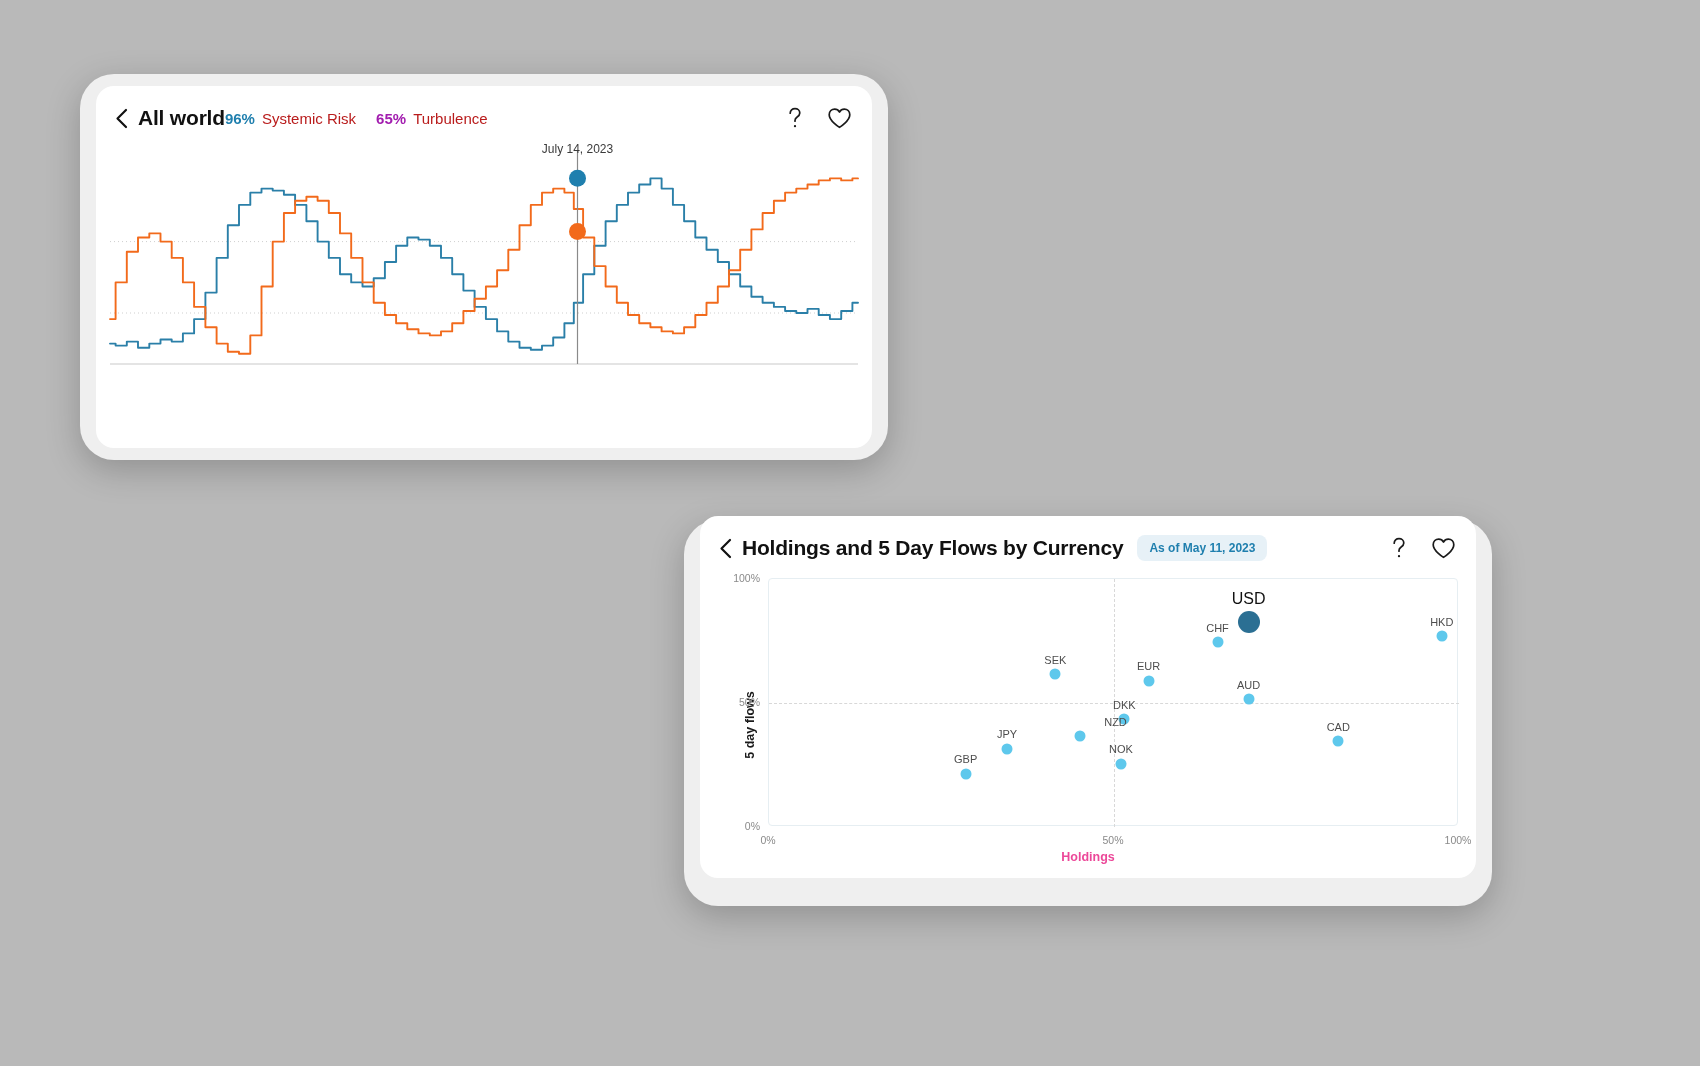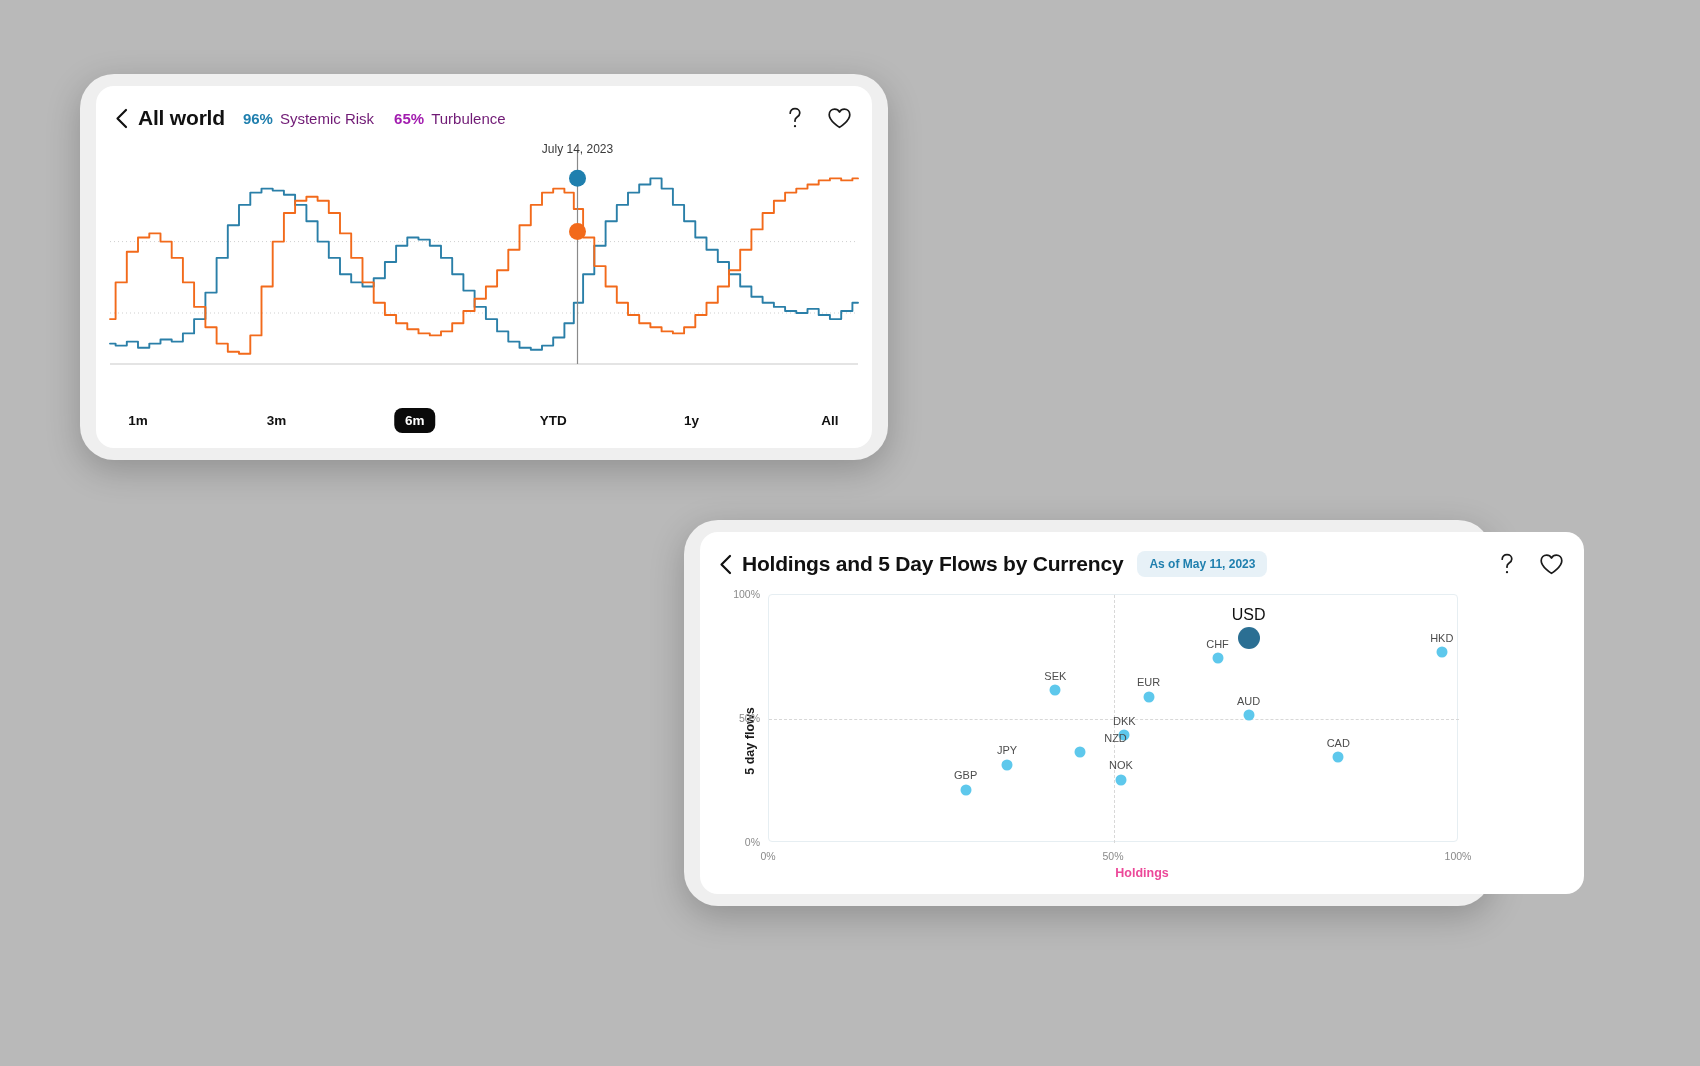--- a/index.html
+++ b/index.html
@@ -23,44 +23,44 @@
     border-radius: 34px;
     box-shadow: 0 10px 34px rgba(0,0,0,0.22);
   }
 
   
   .card1-outer { left: 80px; top: 74px; width: 808px; height: 386px; }
   .card1 { left: 96px; top: 86px; width: 776px; height: 362px; }
 
   
   .card2-outer { left: 684px; top: 520px; width: 808px; height: 386px; }
-  .card2 { left: 700px; top: 532px; width: 884px; height: 362px; }
+  .card2 { left: 700px; top: 516px; width: 776px; height: 362px; }
 
   
   .hdr {
     position: absolute; left: 0; top: 0; right: 0; height: 64px;
     display: flex; align-items: center; padding: 0 20px 0 14px;
   }
   .back-chev {
     width: 22px; height: 22px; flex: 0 0 auto;
     display: flex; align-items: center; justify-content: center;
     cursor: pointer; margin-right: 6px;
   }
   .back-chev svg { display: block; }
   .title {
     font-size: 21px; font-weight: 700; color: #111; letter-spacing: -0.2px;
     white-space: nowrap;
   }
-  .metrics { display: flex; align-items: center; margin-left: 18px; gap: 8px; text-align: center; }
+  .metrics { display: flex; align-items: center; gap: 8px; text-align: center; }
   .metric { display: flex; align-items: center; gap: 7px; white-space: nowrap; }
   .metric + .metric { margin-left: 12px; }
   .m-val { font-size: 15px; font-weight: 700; }
   .m-val.blue { color: #1f7fae; }
   .m-val.orange { color: #a21caf; }
-  .m-lab { font-size: 15px; color: #701a75; }
+  .m-lab { font-size: 15px; color: #b91c1c; }
 
   .asof {
     margin-left: 14px;
     background: #e7f1f7;
     color: #1f7fae;
     font-size: 12px; font-weight: 600;
     padding: 6px 12px; border-radius: 8px; white-space: nowrap;
   }
 
   .hdr-spacer { flex: 1 1 auto; }
@@ -175,28 +175,20 @@
           <line x1="14" y1="222" x2="762" y2="222" stroke="#c9c9c9" stroke-width="1"></line>
           <path d="M14.0,201.6 L19.6,201.6 L19.6,203.6 L25.2,203.6 L30.8,203.6 L30.8,199.6 L36.4,199.6 L42.0,199.6 L42.0,205.7 L47.7,205.7 L53.3,205.7 L53.3,201.6 L58.9,201.6 L64.5,201.6 L64.5,197.5 L70.1,197.5 L75.7,197.5 L75.7,199.6 L81.3,199.6 L86.9,199.6 L86.9,191.4 L92.5,191.4 L98.1,191.4 L98.1,177.1 L103.8,177.1 L109.4,177.1 L109.4,150.6 L115.0,150.6 L120.6,150.6 L120.6,115.9 L126.2,115.9 L131.8,115.9 L131.8,83.3 L137.4,83.3 L143.0,83.3 L143.0,62.9 L148.6,62.9 L154.3,62.9 L154.3,50.6 L159.9,50.6 L165.5,50.6 L165.5,46.6 L171.1,46.6 L176.7,46.6 L176.7,48.6 L182.3,48.6 L187.9,48.6 L187.9,52.7 L193.5,52.7 L199.1,52.7 L199.1,62.9 L204.7,62.9 L210.4,62.9 L210.4,79.2 L216.0,79.2 L221.6,79.2 L221.6,99.6 L227.2,99.6 L232.8,99.6 L232.8,115.9 L238.4,115.9 L244.0,115.9 L244.0,132.2 L249.6,132.2 L255.2,132.2 L255.2,140.4 L260.8,140.4 L266.5,140.4 L266.5,144.5 L272.1,144.5 L277.7,144.5 L277.7,136.3 L283.3,136.3 L288.9,136.3 L288.9,120.0 L294.5,120.0 L300.1,120.0 L300.1,103.7 L305.7,103.7 L311.3,103.7 L311.3,95.5 L316.9,95.5 L322.5,95.5 L322.5,97.6 L328.2,97.6 L333.8,97.6 L333.8,103.7 L339.4,103.7 L345.0,103.7 L345.0,115.9 L350.6,115.9 L356.2,115.9 L356.2,132.2 L361.8,132.2 L367.4,132.2 L367.4,148.6 L373.0,148.6 L378.6,148.6 L378.6,164.9 L384.3,164.9 L389.9,164.9 L389.9,177.1 L395.5,177.1 L401.1,177.1 L401.1,189.4 L406.7,189.4 L412.3,189.4 L412.3,199.6 L417.9,199.6 L423.5,199.6 L423.5,205.7 L429.1,205.7 L434.8,205.7 L434.8,207.7 L440.4,207.7 L446.0,207.7 L446.0,203.6 L451.6,203.6 L457.2,203.6 L457.2,195.5 L462.8,195.5 L468.4,195.5 L468.4,181.2 L474.0,181.2 L477.8,181.2 L477.8,160.8 L481.5,160.8 L487.1,160.8 L487.1,132.2 L492.7,132.2 L498.3,132.2 L498.3,103.7 L503.9,103.7 L509.6,103.7 L509.6,79.2 L515.2,79.2 L520.8,79.2 L520.8,62.9 L526.4,62.9 L532.0,62.9 L532.0,50.6 L537.6,50.6 L543.2,50.6 L543.2,42.5 L548.8,42.5 L554.4,42.5 L554.4,36.4 L560.0,36.4 L565.6,36.4 L565.6,46.6 L571.3,46.6 L576.9,46.6 L576.9,62.9 L582.5,62.9 L588.1,62.9 L588.1,79.2 L593.7,79.2 L599.3,79.2 L599.3,95.5 L604.9,95.5 L610.5,95.5 L610.5,107.8 L616.1,107.8 L621.8,107.8 L621.8,120.0 L627.4,120.0 L633.0,120.0 L633.0,132.2 L638.6,132.2 L644.2,132.2 L644.2,144.5 L649.8,144.5 L655.4,144.5 L655.4,154.7 L661.0,154.7 L666.6,154.7 L666.6,160.8 L672.2,160.8 L677.9,160.8 L677.9,164.9 L683.5,164.9 L689.1,164.9 L689.1,169.0 L694.7,169.0 L700.3,169.0 L700.3,171.0 L705.9,171.0 L711.5,171.0 L711.5,166.9 L717.1,166.9 L722.7,166.9 L722.7,173.0 L728.3,173.0 L733.9,173.0 L733.9,177.1 L739.6,177.1 L745.2,177.1 L745.2,169.0 L750.8,169.0 L756.4,169.0 L756.4,160.8 L762.0,160.8" fill="none" stroke="#2a7fa8" stroke-width="1.9" stroke-linejoin="round" stroke-linecap="round"></path>
           <path d="M14.0,177.1 L19.6,177.1 L19.6,140.4 L25.2,140.4 L30.8,140.4 L30.8,109.8 L36.4,109.8 L42.0,109.8 L42.0,95.5 L47.7,95.5 L53.3,95.5 L53.3,91.4 L58.9,91.4 L64.5,91.4 L64.5,99.6 L70.1,99.6 L75.7,99.6 L75.7,115.9 L81.3,115.9 L86.9,115.9 L86.9,140.4 L92.5,140.4 L98.1,140.4 L98.1,164.9 L103.8,164.9 L109.4,164.9 L109.4,185.3 L115.0,185.3 L120.6,185.3 L120.6,201.6 L126.2,201.6 L131.8,201.6 L131.8,209.8 L137.4,209.8 L143.0,209.8 L143.0,211.8 L148.6,211.8 L154.3,211.8 L154.3,193.4 L159.9,193.4 L165.5,193.4 L165.5,144.5 L171.1,144.5 L176.7,144.5 L176.7,99.6 L182.3,99.6 L187.9,99.6 L187.9,71.0 L193.5,71.0 L199.1,71.0 L199.1,58.8 L204.7,58.8 L210.4,58.8 L210.4,54.7 L216.0,54.7 L221.6,54.7 L221.6,58.8 L227.2,58.8 L232.8,58.8 L232.8,71.0 L238.4,71.0 L244.0,71.0 L244.0,91.4 L249.6,91.4 L255.2,91.4 L255.2,115.9 L260.8,115.9 L266.5,115.9 L266.5,140.4 L272.1,140.4 L277.7,140.4 L277.7,160.8 L283.3,160.8 L288.9,160.8 L288.9,173.0 L294.5,173.0 L300.1,173.0 L300.1,181.2 L305.7,181.2 L311.3,181.2 L311.3,187.3 L316.9,187.3 L322.5,187.3 L322.5,191.4 L328.2,191.4 L333.8,191.4 L333.8,193.4 L339.4,193.4 L345.0,193.4 L345.0,189.4 L350.6,189.4 L356.2,189.4 L356.2,181.2 L361.8,181.2 L367.4,181.2 L367.4,169.0 L373.0,169.0 L378.6,169.0 L378.6,156.7 L384.3,156.7 L389.9,156.7 L389.9,144.5 L395.5,144.5 L401.1,144.5 L401.1,128.2 L406.7,128.2 L412.3,128.2 L412.3,107.8 L417.9,107.8 L423.5,107.8 L423.5,83.3 L429.1,83.3 L434.8,83.3 L434.8,62.9 L440.4,62.9 L446.0,62.9 L446.0,50.6 L451.6,50.6 L457.2,50.6 L457.2,46.6 L462.8,46.6 L468.4,46.6 L468.4,50.6 L474.0,50.6 L477.8,50.6 L477.8,67.0 L481.5,67.0 L487.1,67.0 L487.1,95.5 L492.7,95.5 L498.3,95.5 L498.3,124.1 L503.9,124.1 L509.6,124.1 L509.6,144.5 L515.2,144.5 L520.8,144.5 L520.8,160.8 L526.4,160.8 L532.0,160.8 L532.0,173.0 L537.6,173.0 L543.2,173.0 L543.2,181.2 L548.8,181.2 L554.4,181.2 L554.4,185.3 L560.0,185.3 L565.6,185.3 L565.6,189.4 L571.3,189.4 L576.9,189.4 L576.9,191.4 L582.5,191.4 L588.1,191.4 L588.1,185.3 L593.7,185.3 L599.3,185.3 L599.3,173.0 L604.9,173.0 L610.5,173.0 L610.5,160.8 L616.1,160.8 L621.8,160.8 L621.8,144.5 L627.4,144.5 L633.0,144.5 L633.0,128.2 L638.6,128.2 L644.2,128.2 L644.2,107.8 L649.8,107.8 L655.4,107.8 L655.4,87.4 L661.0,87.4 L666.6,87.4 L666.6,71.0 L672.2,71.0 L677.9,71.0 L677.9,58.8 L683.5,58.8 L689.1,58.8 L689.1,50.6 L694.7,50.6 L700.3,50.6 L700.3,46.6 L705.9,46.6 L711.5,46.6 L711.5,42.5 L717.1,42.5 L722.7,42.5 L722.7,38.4 L728.3,38.4 L733.9,38.4 L733.9,36.4 L739.6,36.4 L745.2,36.4 L745.2,38.4 L750.8,38.4 L756.4,38.4 L756.4,36.4 L762.0,36.4" fill="none" stroke="#f26a1b" stroke-width="1.9" stroke-linejoin="round" stroke-linecap="round"></path>
           <line x1="481.5" y1="8" x2="481.5" y2="222" stroke="#8a8a8a" stroke-width="1.2"></line>
           <circle cx="481.5" cy="36.359999999999985" r="8.5" fill="#1f7fae"></circle>
           <circle cx="481.5" cy="89.4" r="8.5" fill="#f26a1b"></circle>
         </svg>
       <div id="lc-annot" class="lc-annot" style="left: 481.5px; top: 0px;">July 14, 2023</div>
     </div>
 
-    <div class="ranges" id="lc-ranges">
-        <div class="range-btn" style="left: 42px;">1m</div>
-        <div class="range-btn" style="left: 180.4px;">3m</div>
-        <div class="range-btn active" style="left: 318.8px;">6m</div>
-        <div class="range-btn" style="left: 457.2px;">YTD</div>
-        <div class="range-btn" style="left: 595.6px;">1y</div>
-        <div class="range-btn" style="left: 734px;">All</div>
-      </div>
   </div>
 
   <div class="card-outer card2-outer"></div>
   <div class="card card2">
 
     <div class="hdr">
       <div class="back-chev">
         <svg width="13" height="21" viewBox="0 0 13 21">
             <polyline points="11,2 2.5,10.5 11,19" fill="none" stroke="#111" stroke-width="2.2" stroke-linecap="round" stroke-linejoin="round"></polyline>
           </svg>

